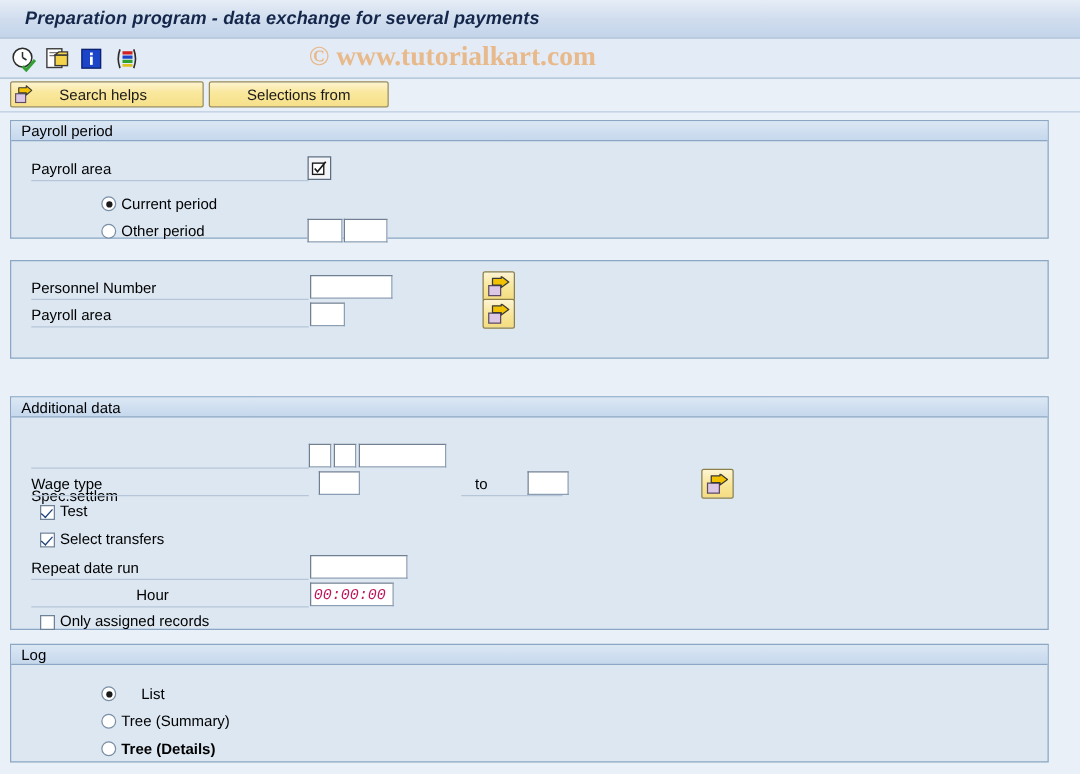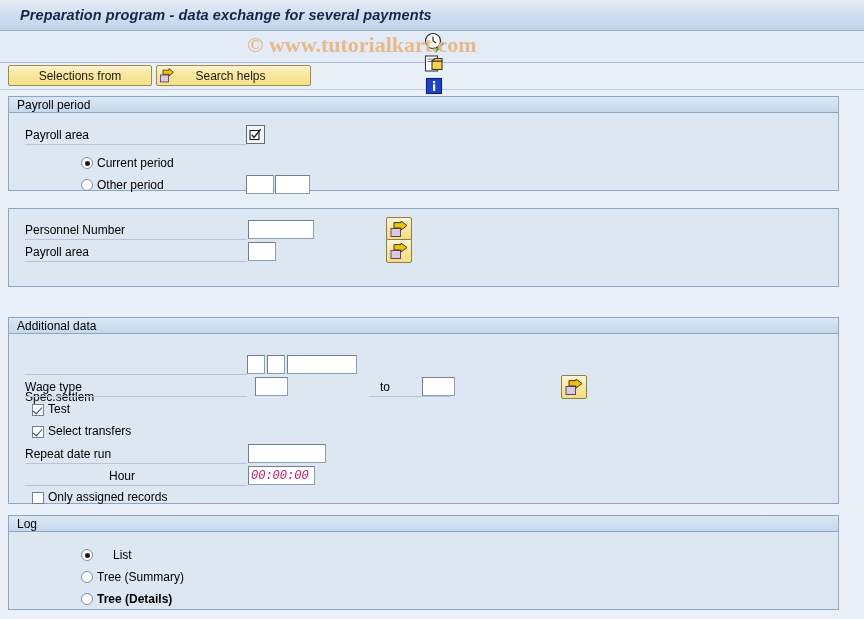--- a/index.html
+++ b/index.html
@@ -39,21 +39,20 @@
   
   .toolbar {
     height: 32px;
     background: #e3ebf6;
     border-bottom: 1px solid #a9bed6;
     display: flex;
     align-items: center;
     padding-left: 8px;
     box-sizing: border-box;
     position: relative;
-    flex-direction: column;
   }
   .tb-icon {
     width: 22px;
     height: 22px;
     margin-right: 5px;
     position: relative;
     display: inline-block;
     cursor: pointer;
   }
   .tb-icon svg { display:block; }
@@ -288,32 +287,32 @@
       <rect x="9" y="8.4" width="8" height="2.6" fill="#1c44c8"></rect>
       <rect x="9" y="11.8" width="8" height="2.6" fill="#2fa02f"></rect>
       <rect x="9" y="15.2" width="8" height="2.2" fill="#e0c020"></rect>
     </svg>
   </span>
 
   <div class="watermark">© www.tutorialkart.com</div>
 </div>
 
 <div class="buttonrow">
-  <div class="sapbtn" id="btn-selections-from">
-    <span>Selections from</span>
-  </div>
   <div class="sapbtn" id="btn-search-helps">
     <span class="arrow-mini">
       <svg width="16" height="16" viewBox="0 0 16 16">
         <rect x="1.5" y="7" width="8" height="7" fill="#dcc8e6" stroke="#5a4a66" stroke-width="0.9"></rect>
         <path d="M4 2.2 L10 2.2 L10 0.6 L14.4 4.3 L10 8 L10 6.3 L4 6.3 Z" fill="#f2c200" stroke="#3a3a3a" stroke-width="0.9" stroke-linejoin="round"></path>
       </svg>
     </span>
     <span class="lbl">Search helps</span>
   </div>
+  <div class="sapbtn" id="btn-selections-from">
+    <span>Selections from</span>
+  </div>
 </div>
 
 <div class="group" style="top:96px; height:95px;">
   <div class="group-header">Payroll period</div>
   <div class="group-body">
 
     <div class="row-label" style="left:16px; top:15px;">Payroll area</div>
     <div class="label-rule" style="left:16px; top:31px; width:222px;"></div>
 
     <div class="mc-btn" style="left:237px; top:12px;">

